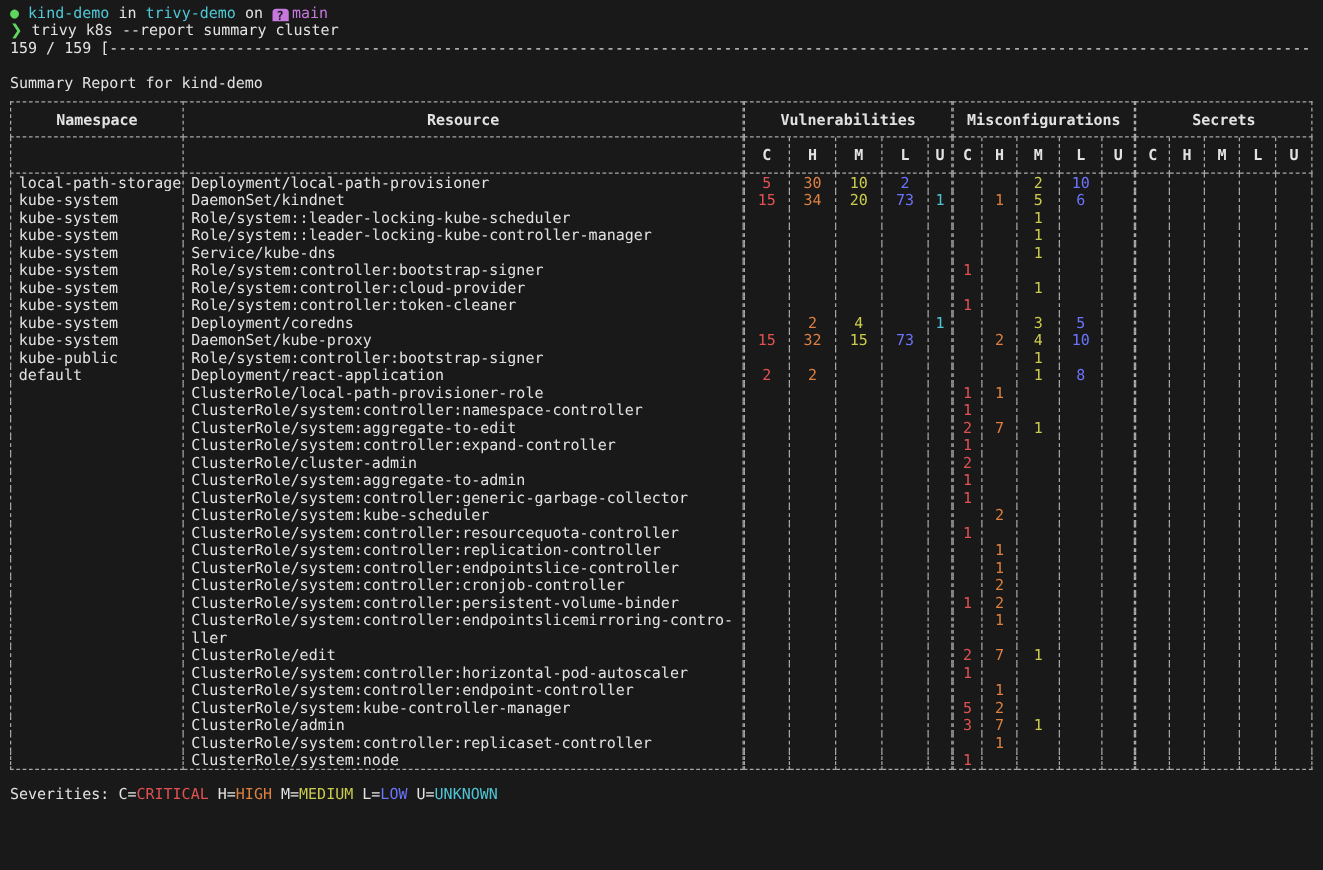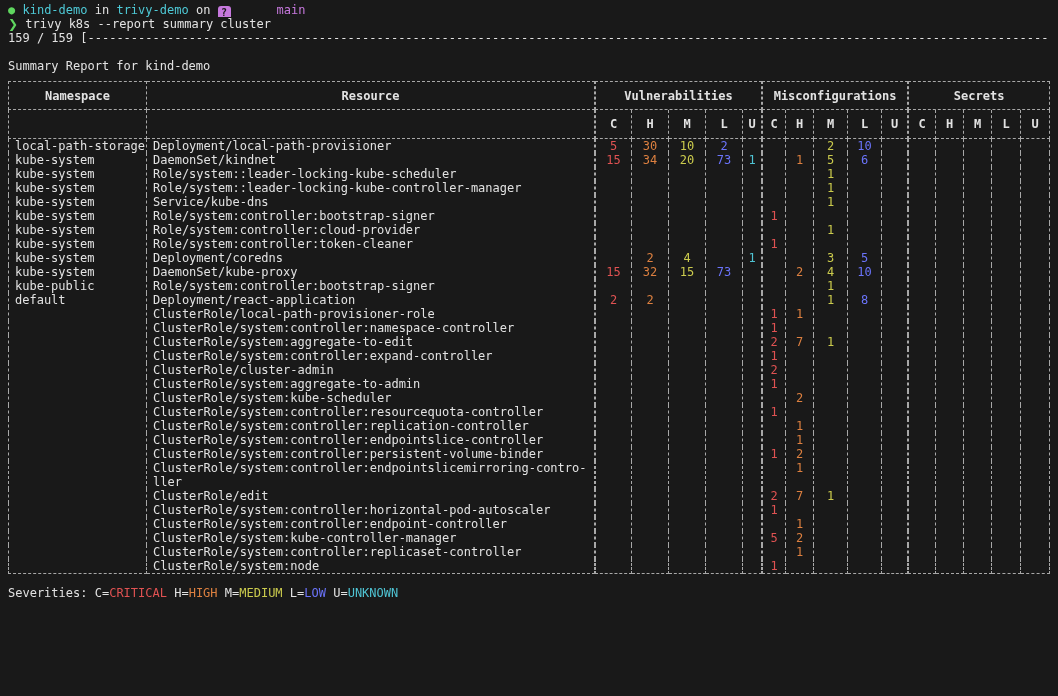--- a/index.html
+++ b/index.html
@@ -24,21 +24,21 @@
     font-size: 12px;
     line-height: 14px;
     padding: 3px 8px 0 8px;
     overflow: hidden;
   }
   .line { white-space: nowrap; height: 14px; overflow: hidden; }
   .spacer { height: 14px; }
   .bold { font-weight: normal; }
   .green { color: var(--green); }
   .cyan { color: var(--cyan); }
-  .magenta { color: var(--magenta); margin-left: 43px; }
+  .magenta { color: var(--magenta); }
   .prompt-char { color: var(--green); font-family: "DejaVu Sans", "DejaVu Sans Mono", monospace; }
   .branch-box {
     display: inline-block; width: 13px; height: 13px;
     background: var(--magenta); color: var(--background);
     border-radius: 3px; text-align: center; line-height: 13px;
     font-size: 10px; font-weight: bold; margin-right: 3px; vertical-align: -2px;
   }
   table.report { margin-top: 8px; border-collapse: separate; border-spacing: 0; table-layout: fixed; width: 1042px; }
   th, td {
     padding: 0; border-right: 1px dashed var(--border);
@@ -498,20 +498,41 @@
           <td class="val sev-u"></td>
           <td class="val sev-c gs"></td>
           <td class="val sev-h"></td>
           <td class="val sev-m"></td>
           <td class="val sev-l"></td>
           <td class="val sev-u"></td>
         </tr>
         <tr>
           <td class="ns"></td>
           <td class="res">
+            <div>ClusterRole/system:controller:generic-garbage-collector</div>
+          </td>
+          <td class="val sev-c gs"></td>
+          <td class="val sev-h"></td>
+          <td class="val sev-m"></td>
+          <td class="val sev-l"></td>
+          <td class="val sev-u"></td>
+          <td class="val sev-c gs">1</td>
+          <td class="val sev-h"></td>
+          <td class="val sev-m"></td>
+          <td class="val sev-l"></td>
+          <td class="val sev-u"></td>
+          <td class="val sev-c gs"></td>
+          <td class="val sev-h"></td>
+          <td class="val sev-m"></td>
+          <td class="val sev-l"></td>
+          <td class="val sev-u"></td>
+        </tr>
+        <tr>
+          <td class="ns"></td>
+          <td class="res">
             <div>ClusterRole/system:kube-scheduler</div>
           </td>
           <td class="val sev-c gs"></td>
           <td class="val sev-h"></td>
           <td class="val sev-m"></td>
           <td class="val sev-l"></td>
           <td class="val sev-u"></td>
           <td class="val sev-c gs"></td>
           <td class="val sev-h">2</td>
           <td class="val sev-m"></td>
@@ -570,20 +591,41 @@
           <td class="res">
             <div>ClusterRole/system:controller:endpointslice-controller</div>
           </td>
           <td class="val sev-c gs"></td>
           <td class="val sev-h"></td>
           <td class="val sev-m"></td>
           <td class="val sev-l"></td>
           <td class="val sev-u"></td>
           <td class="val sev-c gs"></td>
           <td class="val sev-h">1</td>
+          <td class="val sev-m"></td>
+          <td class="val sev-l"></td>
+          <td class="val sev-u"></td>
+          <td class="val sev-c gs"></td>
+          <td class="val sev-h"></td>
+          <td class="val sev-m"></td>
+          <td class="val sev-l"></td>
+          <td class="val sev-u"></td>
+        </tr>
+        <tr>
+          <td class="ns"></td>
+          <td class="res">
+            <div>ClusterRole/system:controller:cronjob-controller</div>
+          </td>
+          <td class="val sev-c gs"></td>
+          <td class="val sev-h"></td>
+          <td class="val sev-m"></td>
+          <td class="val sev-l"></td>
+          <td class="val sev-u"></td>
+          <td class="val sev-c gs"></td>
+          <td class="val sev-h">2</td>
           <td class="val sev-m"></td>
           <td class="val sev-l"></td>
           <td class="val sev-u"></td>
           <td class="val sev-c gs"></td>
           <td class="val sev-h"></td>
           <td class="val sev-m"></td>
           <td class="val sev-l"></td>
           <td class="val sev-u"></td>
         </tr>
         <tr>
@@ -709,20 +751,41 @@
           <td class="val sev-u"></td>
           <td class="val sev-c gs"></td>
           <td class="val sev-h"></td>
           <td class="val sev-m"></td>
           <td class="val sev-l"></td>
           <td class="val sev-u"></td>
         </tr>
         <tr>
           <td class="ns"></td>
           <td class="res">
+            <div>ClusterRole/admin</div>
+          </td>
+          <td class="val sev-c gs"></td>
+          <td class="val sev-h"></td>
+          <td class="val sev-m"></td>
+          <td class="val sev-l"></td>
+          <td class="val sev-u"></td>
+          <td class="val sev-c gs">3</td>
+          <td class="val sev-h">7</td>
+          <td class="val sev-m">1</td>
+          <td class="val sev-l"></td>
+          <td class="val sev-u"></td>
+          <td class="val sev-c gs"></td>
+          <td class="val sev-h"></td>
+          <td class="val sev-m"></td>
+          <td class="val sev-l"></td>
+          <td class="val sev-u"></td>
+        </tr>
+        <tr>
+          <td class="ns"></td>
+          <td class="res">
             <div>ClusterRole/system:controller:replicaset-controller</div>
           </td>
           <td class="val sev-c gs"></td>
           <td class="val sev-h"></td>
           <td class="val sev-m"></td>
           <td class="val sev-l"></td>
           <td class="val sev-u"></td>
           <td class="val sev-c gs"></td>
           <td class="val sev-h">1</td>
           <td class="val sev-m"></td>

